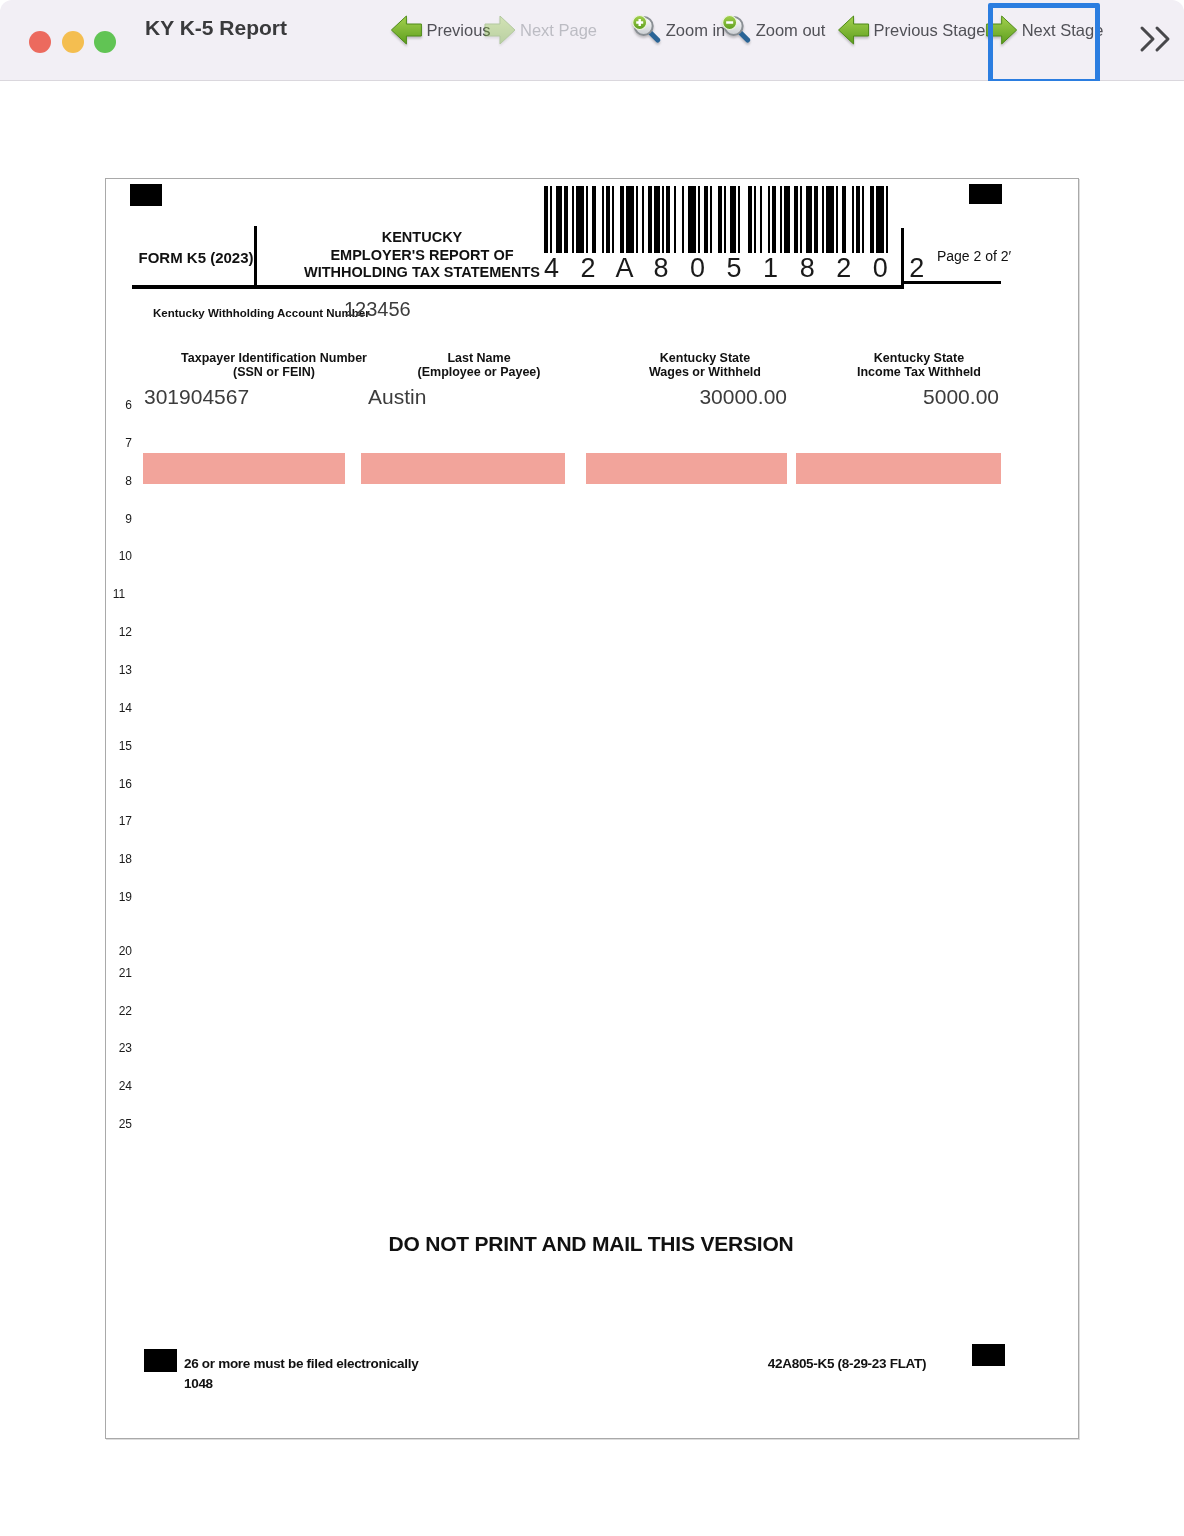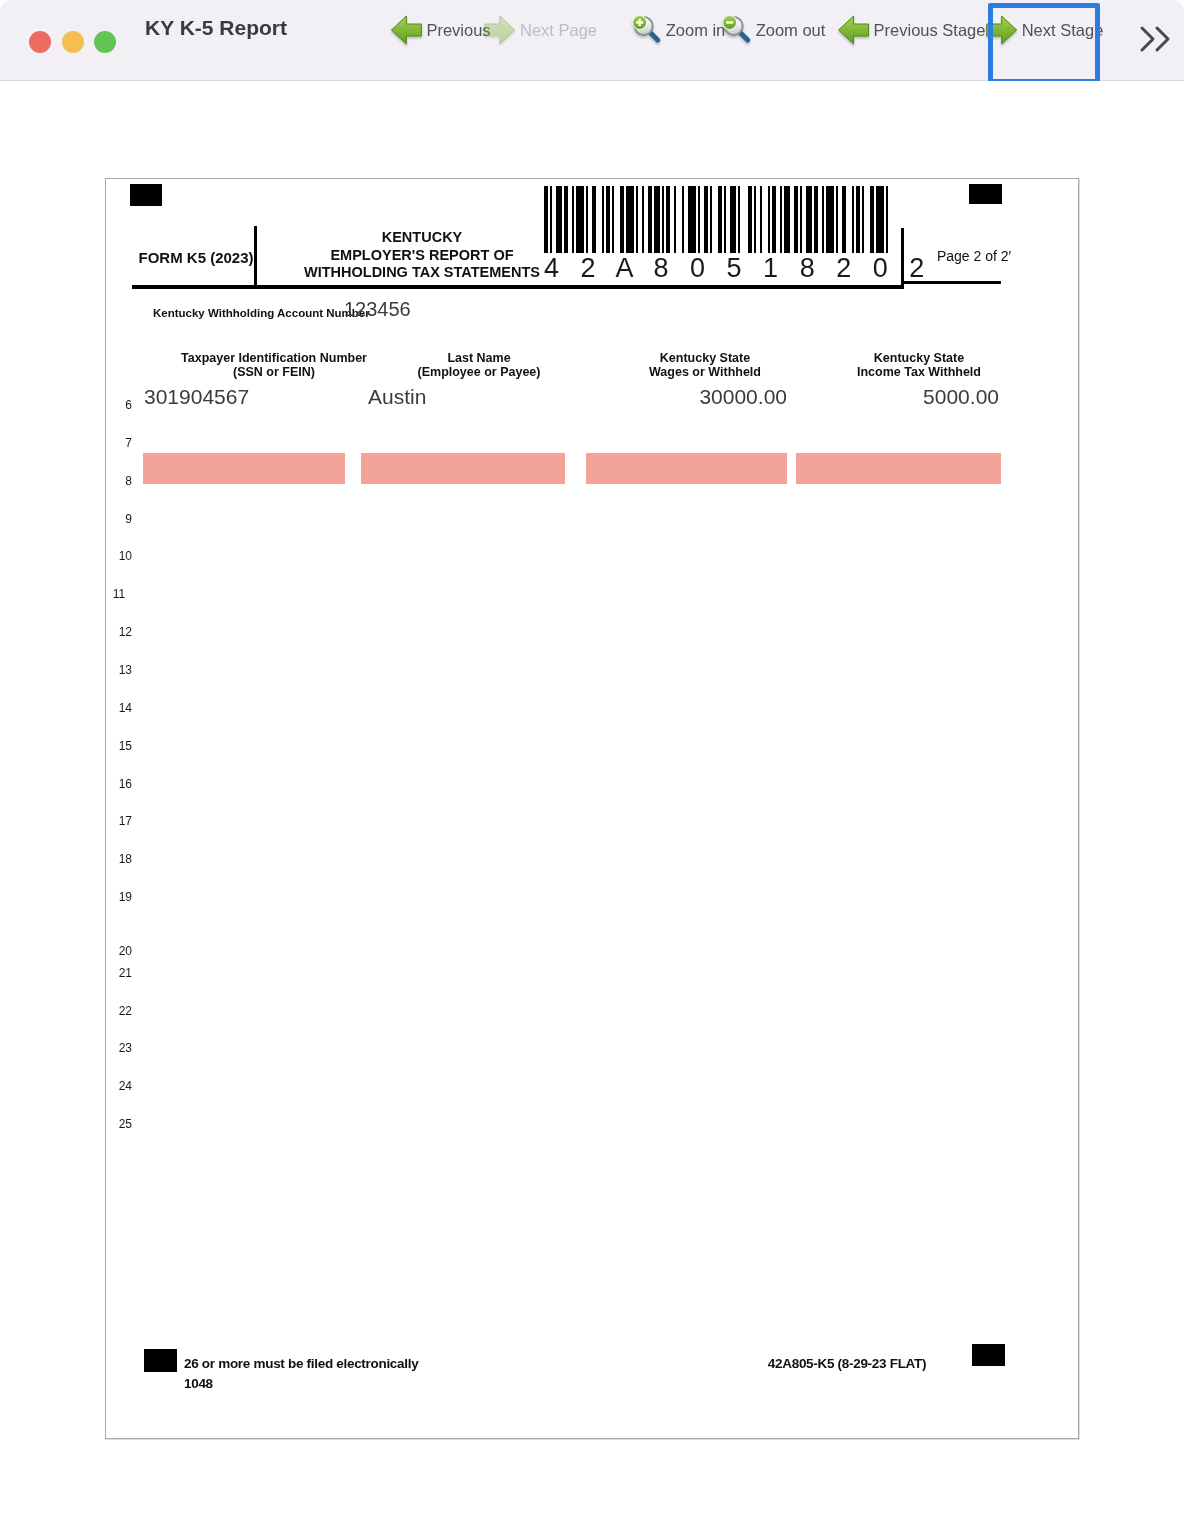--- a/index.html
+++ b/index.html
@@ -281,19 +281,20 @@
             <div class="row-num" style="top: 862.45px;">23</div>
           </div>
           <div style="position: absolute; left: 0px; top: 0px; width: 100%;">
             <div class="row-num" style="top: 900.3px;">24</div>
           </div>
           <div style="position: absolute; left: 0px; top: 0px; width: 100%;">
             <div class="row-num" style="top: 938.15px;">25</div>
           </div>
         </div>
 
+      <div class="warning">DO NOT PRINT AND MAIL THIS VERSION</div>
 
       <div class="foot" style="left:78px;top:1177px">26 or more must be filed electronically</div>
       <div class="foot" style="left:78px;top:1197px">1048</div>
       <div class="foot" style="left:612px;top:1177px;width:258px;text-align:center">42A805-K5 (8-29-23 FLAT)</div>
     </div>
   </div>
 </div>
 
 </body></html>

